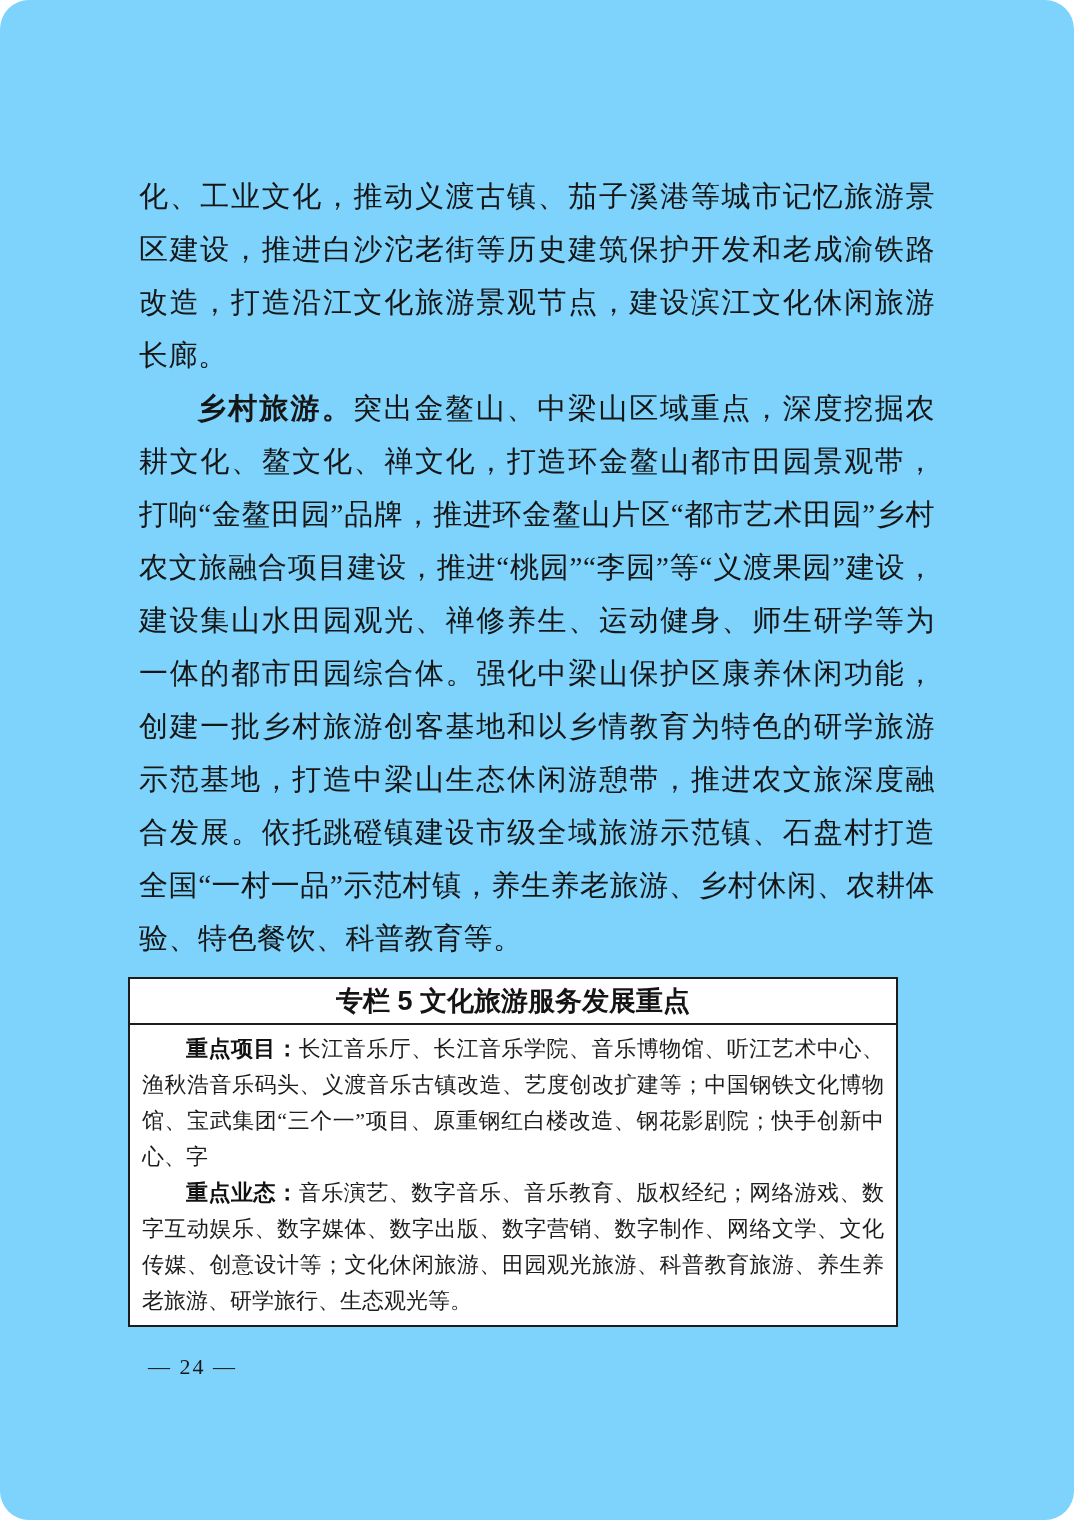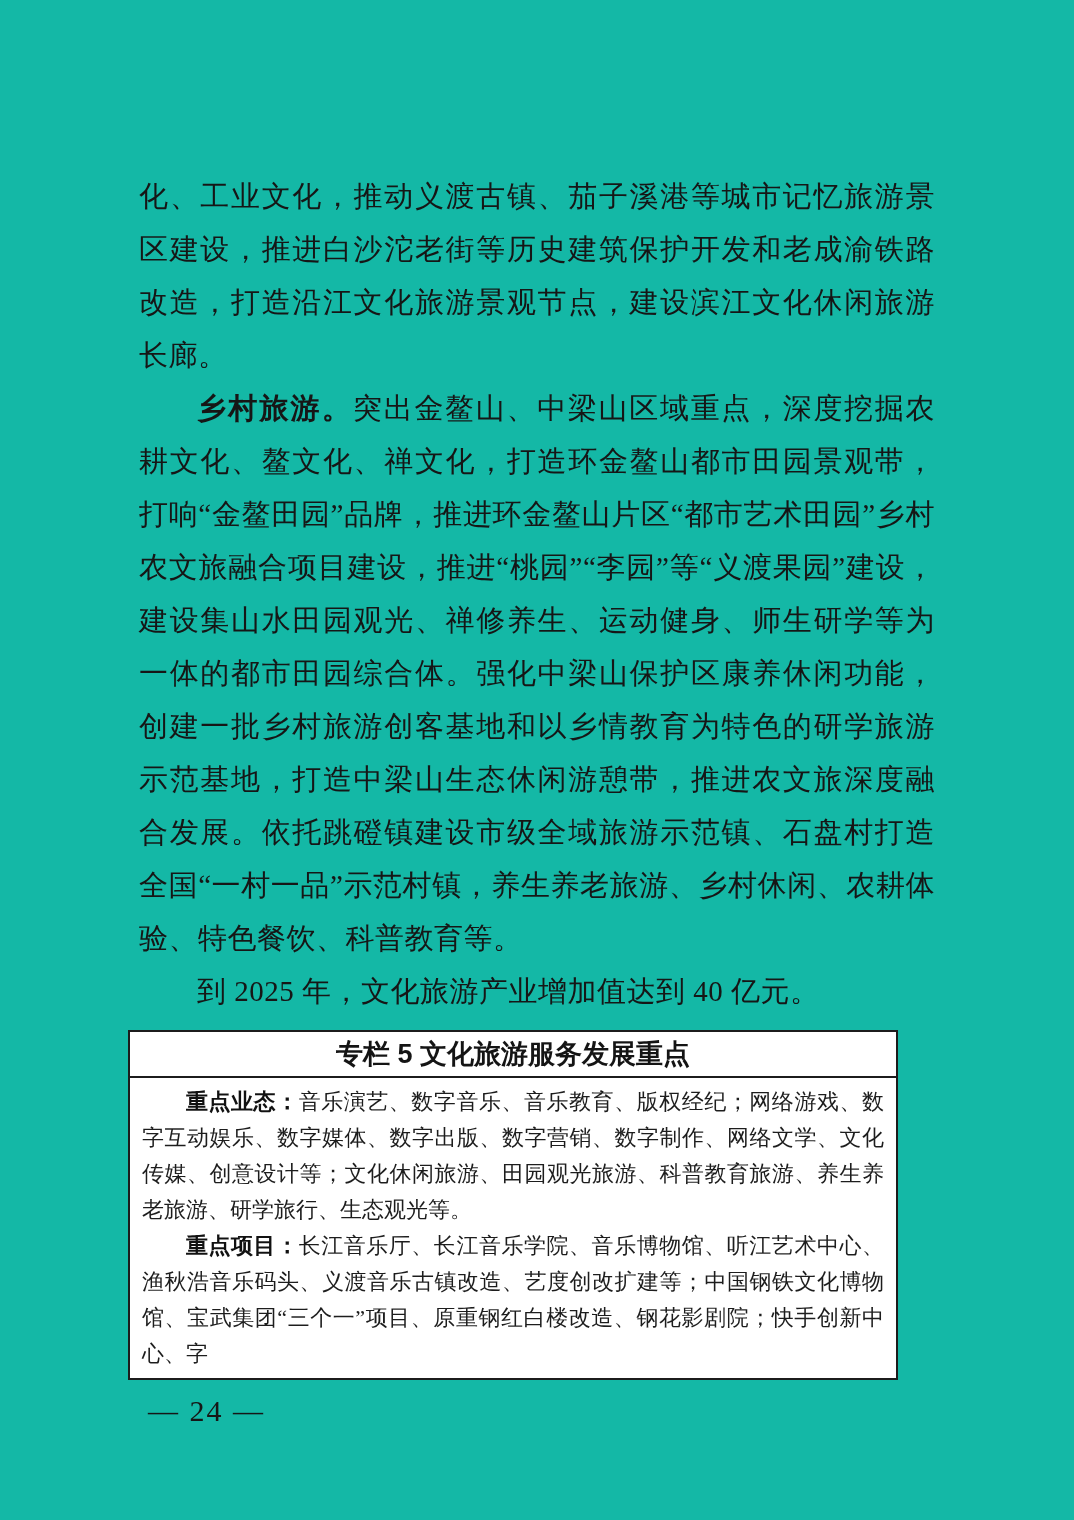--- a/index.html
+++ b/index.html
@@ -11,21 +11,22 @@
     width: 1074px;
     height: 1520px;
     position: relative;
     font-family: "Liberation Serif", "DejaVu Serif", serif;
     color: #111111;
     overflow: hidden;
   }
   .page {
     position: absolute;
     inset: 0;
-    background: #14b8a6;
+    background: #7dd3fc;
+    border-radius: 29px;
   }
   .content {
     position: absolute;
     left: 139px;
     top: 170px;
     width: 796px;
   }
   .body-para {
     margin: 0;
     font-size: 29px;
@@ -73,45 +74,43 @@
   .panel-lead {
     font-family: "Liberation Sans", "DejaVu Sans", sans-serif;
     font-weight: bold;
     font-style: normal;
     color: #111111;
   }
   .footer {
     position: absolute;
     left: 148px;
     top: 1349px;
-    font-size: 30px;
+    font-size: 22px;
     line-height: 36px;
     color: #161616;
     letter-spacing: 2px;
-    margin-top: 44px;
   }
 </style>
 </head>
 <body>
 
 <div class="page">
 
   <div class="content">
 
     <p class="body-para">化、工业文化，推动义渡古镇、茄子溪港等城市记忆旅游景区建设，推进白沙沱老街等历史建筑保护开发和老成渝铁路改造，打造沿江文化旅游景观节点，建设滨江文化休闲旅游长廊。</p>
 
     <p class="body-para indent"><span class="lead-bold-italic">乡村旅游。</span><span>突出金鳌山、中梁山区域重点，深度挖掘农耕文化、鳌文化、禅文化，打造环金鳌山都市田园景观带，打响“金鳌田园”品牌，推进环金鳌山片区“都市艺术田园”乡村农文旅融合项目建设，推进“桃园”“李园”等“义渡果园”建设，建设集山水田园观光、禅修养生、运动健身、师生研学等为一体的都市田园综合体。强化中梁山保护区康养休闲功能，创建一批乡村旅游创客基地和以乡情教育为特色的研学旅游示范基地，打造中梁山生态休闲游憩带，推进农文旅深度融合发展。依托跳磴镇建设市级全域旅游示范镇、石盘村打造全国“一村一品”示范村镇，养生养老旅游、乡村休闲、农耕体验、特色餐饮、科普教育等。</span></p>
 
-    <p class="body-para indent">到 2025 年，文化旅游产业增加值达到 40 亿元。</p>
 
     <div class="panel">
       <p class="panel-title">专栏 5  文化旅游服务发展重点</p>
       <div class="panel-body">
+        <p class="panel-para"><span class="panel-lead">重点项目：</span><span>长江音乐厅、长江音乐学院、音乐博物馆、听江艺术中心、渔秋浩音乐码头、义渡音乐古镇改造、艺度创改扩建等；中国钢铁文化博物馆、宝武集团“三个一”项目、原重钢红白楼改造、钢花影剧院；快手创新中心、字</span></p>
         <p class="panel-para"><span class="panel-lead">重点业态：</span><span>音乐演艺、数字音乐、音乐教育、版权经纪；网络游戏、数字互动娱乐、数字媒体、数字出版、数字营销、数字制作、网络文学、文化传媒、创意设计等；文化休闲旅游、田园观光旅游、科普教育旅游、养生养老旅游、研学旅行、生态观光等。</span></p>
-        <p class="panel-para"><span class="panel-lead">重点项目：</span><span>长江音乐厅、长江音乐学院、音乐博物馆、听江艺术中心、渔秋浩音乐码头、义渡音乐古镇改造、艺度创改扩建等；中国钢铁文化博物馆、宝武集团“三个一”项目、原重钢红白楼改造、钢花影剧院；快手创新中心、字</span></p>
       </div>
     </div>
 
   </div>
 
   <div class="footer">— 24 —</div>
 
 </div>
 
 </body></html>

